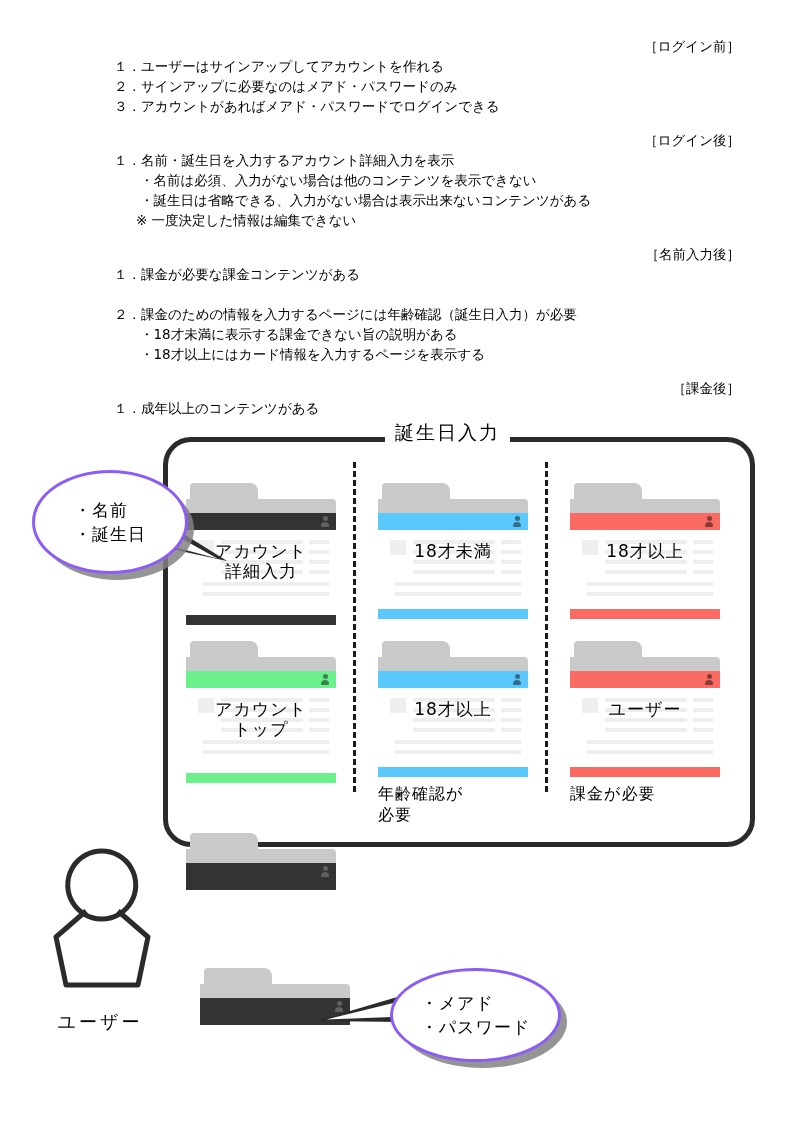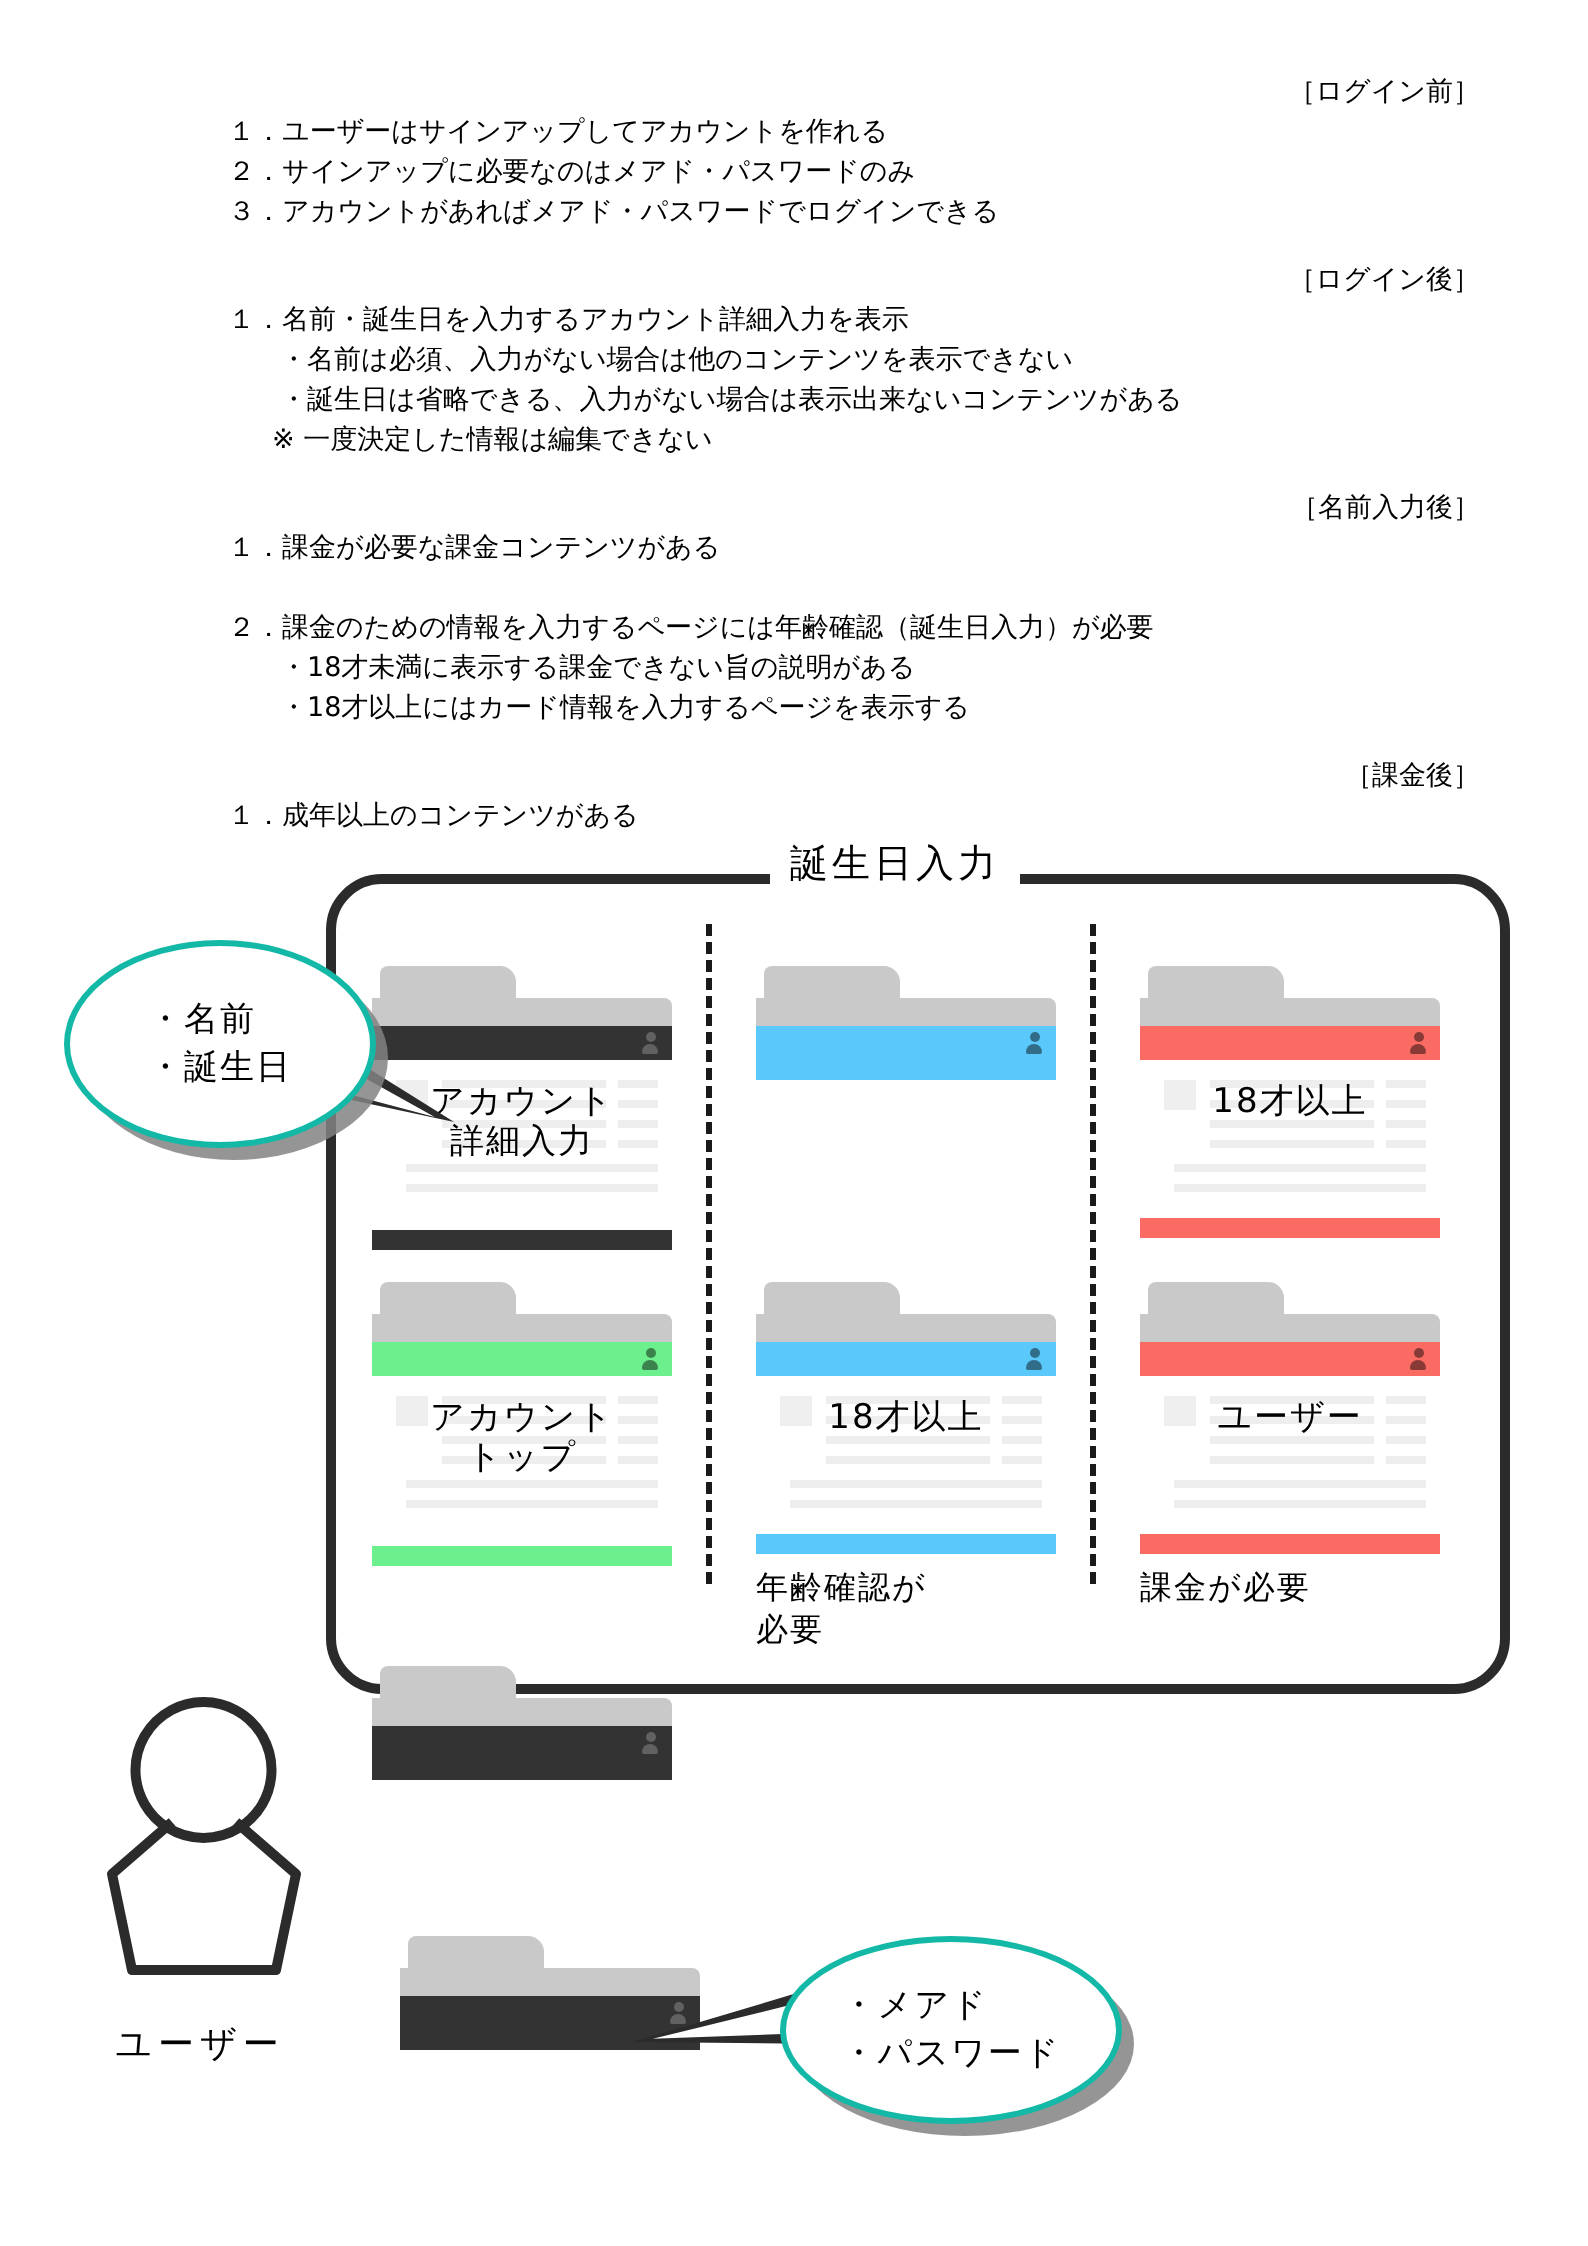--- a/index.html
+++ b/index.html
@@ -148,21 +148,21 @@
   #caption-pay{left:570px;top:783px;width:152px;}
 
   
   .bubble{
     position:absolute;
     z-index:8;
   }
   .bubble .ell{
     position:relative;
     background:#ffffff;
-    border:3px solid #14b8a6;
+    border:3px solid #8b5cf6;
     border-radius:50%;
     box-shadow:7px 7px 0 -1px rgba(130,130,130,.85);
     display:flex;align-items:center;justify-content:center;
   }
   .bubble .txt{
     font-size:17px;line-height:24px;
     letter-spacing:1px;
     white-space:pre-line;
     text-align:left;
   }
@@ -258,20 +258,36 @@
 
 <div class="card c-blue" id="card-under18">
   <div class="tab"></div>
   <div class="tabbar"></div>
   <div class="titlebar">
     <div class="person">
         <div class="h"></div>
         <div class="b"></div>
       </div>
   </div>
+  <div class="body">
+    <div class="skel">
+      <div class="sq"></div>
+      <div class="ln" style="left:30px;top:10px;width:82px;"></div>
+      <div class="ln" style="left:118px;top:10px;width:20px;"></div>
+      <div class="ln" style="left:30px;top:20px;width:82px;"></div>
+      <div class="ln" style="left:118px;top:20px;width:20px;"></div>
+      <div class="ln" style="left:30px;top:30px;width:82px;"></div>
+      <div class="ln" style="left:118px;top:30px;width:20px;"></div>
+      <div class="ln" style="left:30px;top:40px;width:82px;"></div>
+      <div class="ln" style="left:118px;top:40px;width:20px;"></div>
+      <div class="ln" style="left:12px;top:52px;width:126px;"></div>
+      <div class="ln" style="left:12px;top:62px;width:126px;"></div>
+    </div>
+    <div class="label">18才未満</div>
+  </div>
   <div class="foot"></div>
 </div>
 
 <div class="card c-red" id="card-over18-a">
   <div class="tab"></div>
   <div class="tabbar"></div>
   <div class="titlebar">
     <div class="person">
         <div class="h"></div>
         <div class="b"></div>

